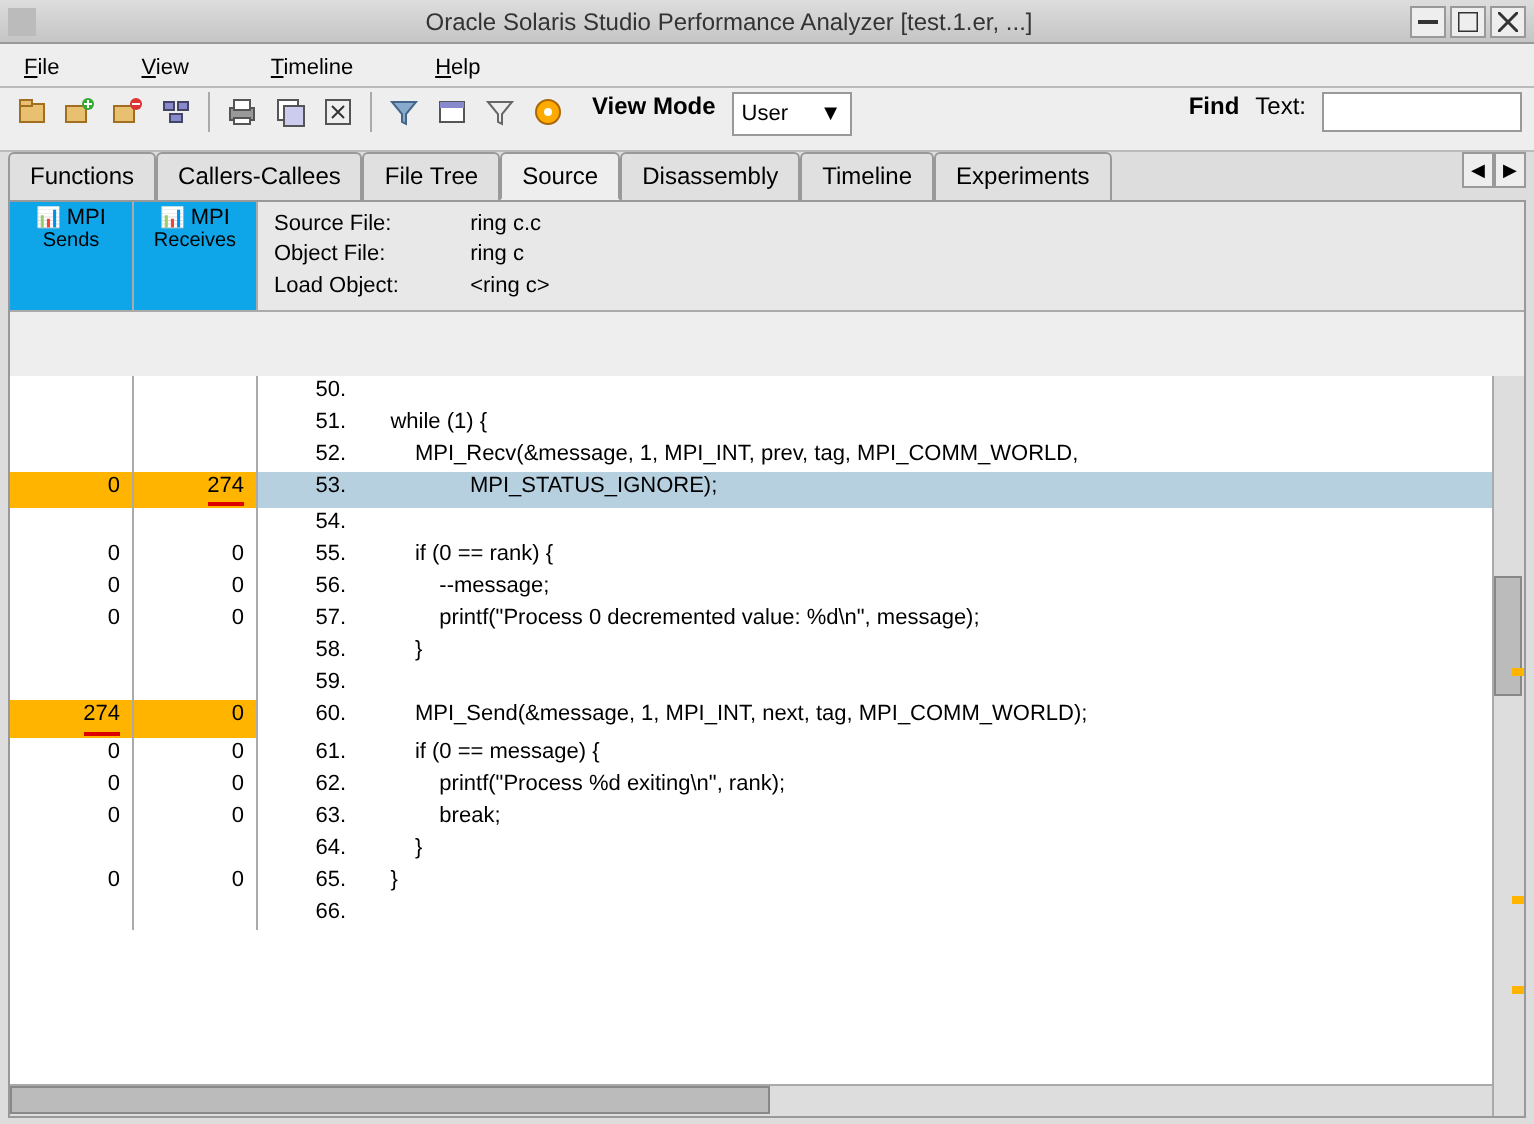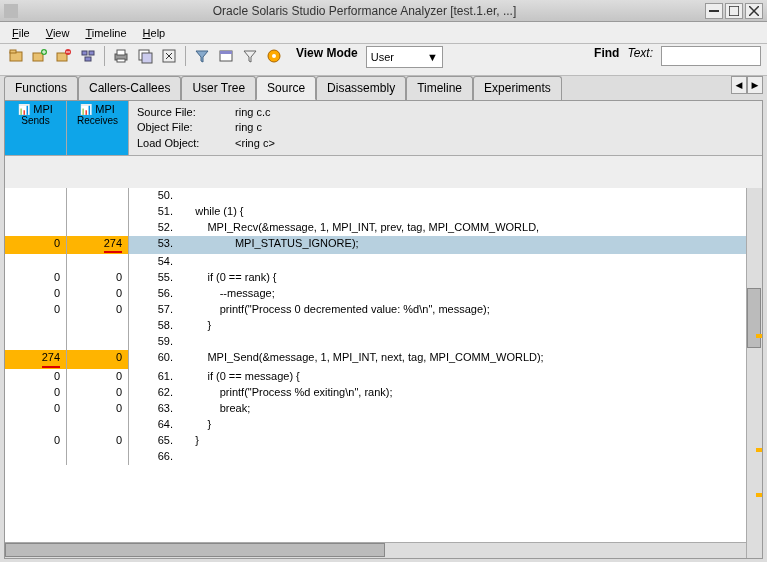--- a/index.html
+++ b/index.html
@@ -6,32 +6,32 @@
 body { background: #ddd; width: 767px; height: 562px; overflow: hidden; }
 
 
 .titlebar { background: linear-gradient(to bottom, #ddd, #c5c5c5); height: 22px; display: flex; align-items: center; padding: 0 4px; border-bottom: 1px solid #999; }
 .titlebar .icon { width: 14px; height: 14px; background: #bbb; margin-right: 6px; }
 .titlebar .title { flex: 1; text-align: center; color: #333; font-size: 12px; }
 .titlebar .winbtns { display: flex; gap: 2px; }
 .titlebar .winbtn { width: 18px; height: 16px; border: 1px solid #999; background: #eee; display: flex; align-items: center; justify-content: center; cursor: pointer; }
 
 
-.menubar { background: #eee; height: 22px; display: flex; align-items: center; padding: 0 4px; border-bottom: 1px solid #bbb; }
+.menubar { background: #eee; height: 22px; display: flex; align-items: center; padding: 0 4px; border-bottom: 1px solid #bbb; gap: 25px; }
 .menubar .menuitem { padding: 2px 8px; cursor: pointer; font-size: 12px; }
 .menubar .menuitem u { text-decoration: underline; }
 
 
 .toolbar { background: #eee; height: 32px; display: flex; align-items: flex-start; padding: 2px 6px; border-bottom: 1px solid #bbb; gap: 4px; }
 .tbicon { width: 20px; height: 20px; display: flex; align-items: center; justify-content: center; cursor: pointer; }
 .tbsep { width: 1px; height: 20px; background: #aaa; margin: 0 2px; }
 .viewmode-label { font-weight: bold; margin-left: 8px; margin-right: 4px; font-size: 12px; }
-.viewmode-select { border: 1px solid #999; background: #fff; height: 22px; padding: 1px 4px; width: 77px; display: flex; align-items: center; justify-content: space-between; cursor: pointer; font-size: 12px; }
+.viewmode-select { border: 1px solid #999; background: #fff; height: 22px; padding: 1px 4px; width: 60px; display: flex; align-items: center; justify-content: space-between; cursor: pointer; font-size: 12px; }
 .find-label { font-weight: bold; margin-left: auto; font-size: 12px; }
-.text-label { margin-left: 4px; font-size: 12px; font-style: italic; }
+.text-label { margin-left: 4px; font-size: 12px; }
 .find-input { border: 1px solid #999; height: 20px; width: 100px; margin-left: 4px; padding: 0 3px; background: #fff; }
 
 
 .tabs { background: #ddd; height: 24px; display: flex; padding: 0 4px; }
 .tab { border: 1px solid #999; border-bottom: none; padding: 4px 10px; background: #e0e0e0; margin-right: 0px; cursor: pointer; font-size: 12px; border-radius: 3px 3px 0 0; }
 .tab.active { background: #eee; font-weight: normal; border-bottom: 1px solid #eee; position: relative; z-index: 2; }
 .tab-scroll { margin-left: auto; display: flex; }
 .tab-scroll-btn { width: 16px; height: 18px; border: 1px solid #999; background: #eee; cursor: pointer; display: flex; align-items: center; justify-content: center; font-size: 9px; }
 
 
@@ -180,21 +180,21 @@
   </div>
   <span class="find-label">Find</span>
   <span class="text-label">Text:</span>
   <input class="find-input" type="text" style="">
 </div>
 
 <div class="tabs">
   <div id="tab-container" style="display:flex">
       <div class="tab">Functions</div>
       <div class="tab">Callers-Callees</div>
-      <div class="tab">User Tree</div>
+      <div class="tab">File Tree</div>
       <div class="tab active">Source</div>
       <div class="tab">Disassembly</div>
       <div class="tab">Timeline</div>
       <div class="tab">Experiments</div>
     </div>
   <div class="tab-scroll">
     <div class="tab-scroll-btn">◀</div>
     <div class="tab-scroll-btn">▶</div>
   </div>
 </div>

